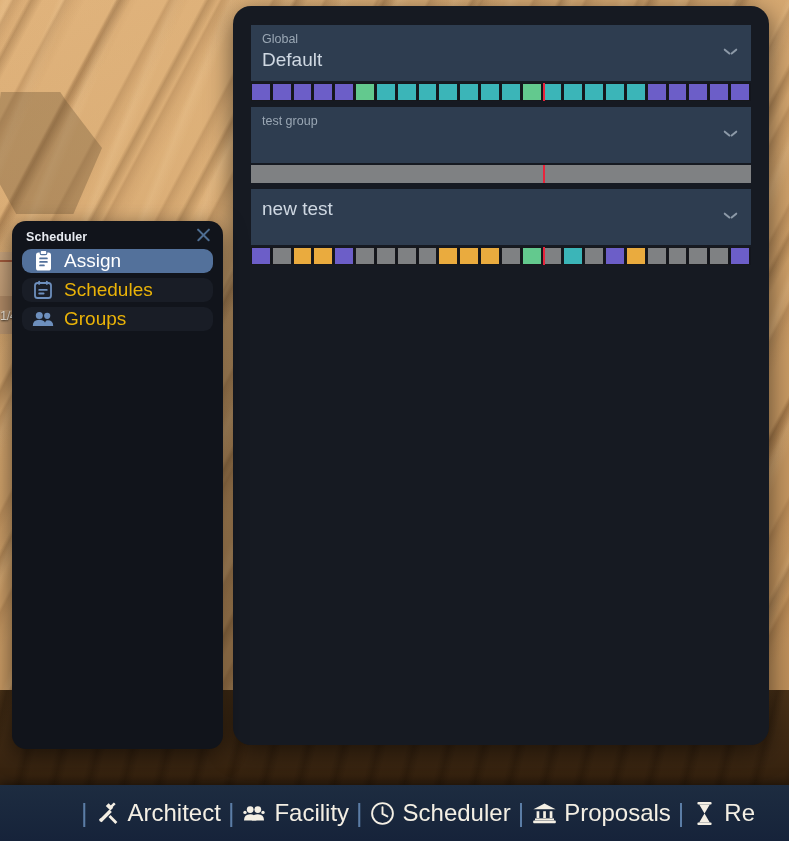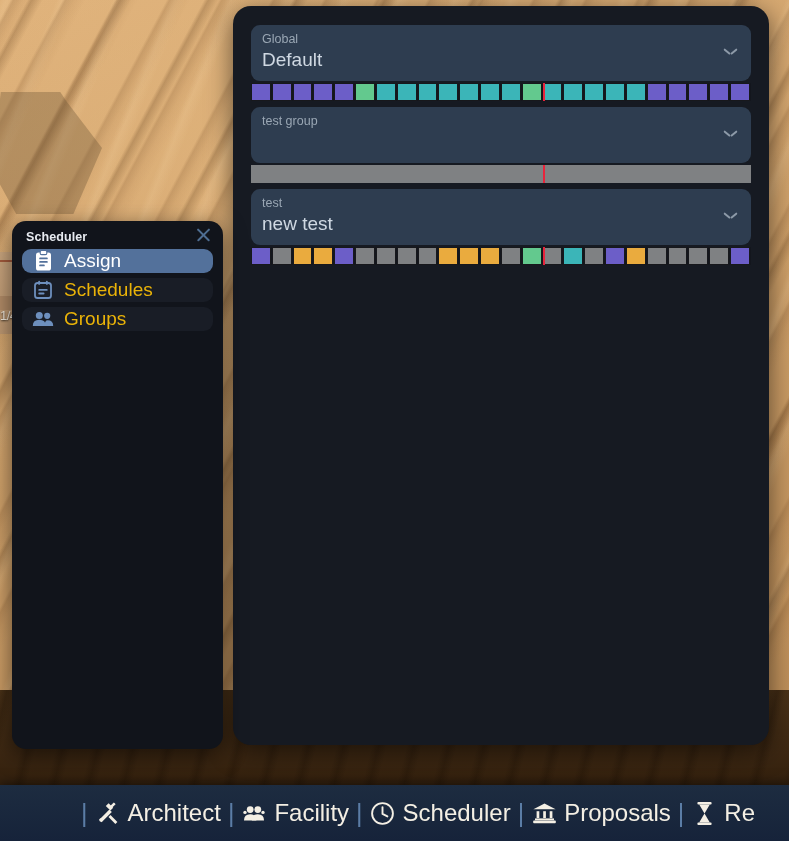--- a/index.html
+++ b/index.html
@@ -136,21 +136,21 @@
     left: 18px;
     top: 19px;
     width: 500px;
   }
 
   .sched-block { margin-bottom: 6px; }
 
   .sched-card {
     position: relative;
     background: #2e3d50;
-    border-radius: 9px;
+    border-radius: 0;
     height: 56px;
     box-sizing: border-box;
     padding: 7px 36px 0 11px;
     cursor: pointer;
   }
   .sched-card-label {
     color: #9aa7b4;
     font-size: 12.5px;
     line-height: 15px;
     display: block;
@@ -392,21 +392,20 @@
           <span class="sched-card-value"></span>
           <span class="chev"></span>
         </div>
         <div class="strip-solid" style="background: rgb(127, 129, 131);">
             <div class="playhead" style="left: 58.3%; background: rgb(232, 36, 60);"></div>
           </div>
       </div>
 
       <div class="sched-block">
         <div class="sched-card">
-          <span class="sched-card-label">test</span>
           <span class="sched-card-value">new test</span>
           <span class="chev"></span>
         </div>
         <div class="strip">
             <div class="cell" style="background: rgb(108, 94, 200);"></div>
             <div class="cell" style="background: rgb(127, 129, 131);"></div>
             <div class="cell" style="background: rgb(234, 171, 62);"></div>
             <div class="cell" style="background: rgb(234, 171, 62);"></div>
             <div class="cell" style="background: rgb(108, 94, 200);"></div>
             <div class="cell" style="background: rgb(127, 129, 131);"></div>

